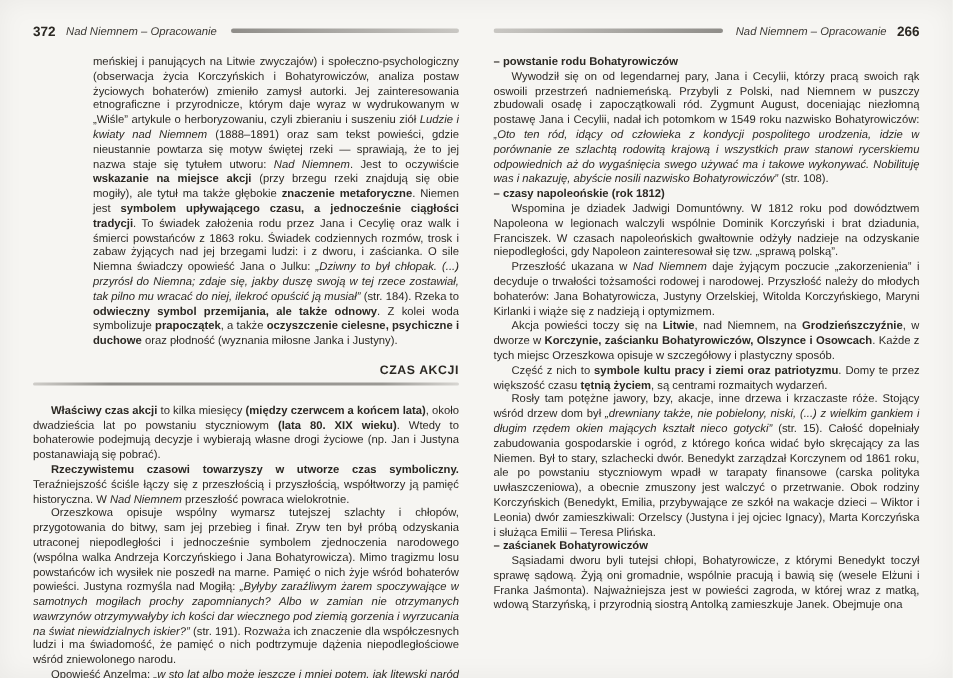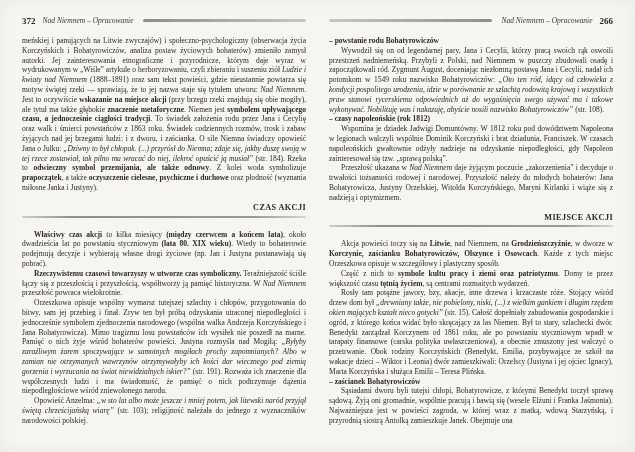--- a/index.html
+++ b/index.html
@@ -7,21 +7,21 @@
     padding: 0;
     background: #f4f3f0;
   }
   .spread {
     position: relative;
     width: 635px;
     height: 452px;
     background: #f6f5f2;
     box-shadow: inset 0 0 18px rgba(0,0,0,0.05);
     overflow: hidden;
-    font-family: Liberation Serif, serif;
+    font-family: Liberation Sans, sans-serif;
     color: #2b2823;
   }
   .page {
     position: absolute;
     top: 0;
     width: 284px;
     height: 452px;
     overflow: hidden;
   }
   .page-left  { left: 22px; }
@@ -57,21 +57,21 @@
 
   .page-body {
     font-size: 7.5px;
     line-height: 9.8px;
     text-align: justify;
   }
   .para {
     margin: 0;
     text-indent: 12px;
   }
-  .para.noindent { text-indent: 0; }
+  .para.noindent { text-indent: 0; margin-left: 40px; }
   .subhead {
     margin: 0;
     font-weight: bold;
     text-align: left;
   }
   .run-b { font-weight: bold; }
   .run-i { font-style: italic; }
 
   .section { margin: 10px 0 12px; }
   .section-title {
@@ -116,24 +116,20 @@
       <span class="header-rule"></span>
       <span class="running-title">Nad Niemnem – Opracowanie</span>
       <span class="page-num">266</span>
     </div>
     <div class="page-body">
         <p class="subhead">– powstanie rodu Bohatyrowiczów</p>
         <p class="para"><span class="run-p">Wywodził się on od legendarnej pary, Jana i Cecylii, którzy pracą swoich rąk oswoili przestrzeń nadniemeńską. Przybyli z Polski, nad Niemnem w puszczy zbudowali osadę i zapoczątkowali ród. Zygmunt August, doceniając niezłomną postawę Jana i Cecylii, nadał ich potomkom w 1549 roku nazwisko Bohatyrowiczów: </span><span class="run-i">„Oto ten ród, idący od człowieka z kondycji pospolitego urodzenia, idzie w porównanie ze szlachtą rodowitą krajową i wszystkich praw stanowi rycerskiemu odpowiednich aż do wygaśnięcia swego używać ma i takowe wykonywać. Nobilituję was i nakazuję, abyście nosili nazwisko Bohatyrowiczów”</span><span class="run-p"> (str. 108).</span></p>
         <p class="subhead">– czasy napoleońskie (rok 1812)</p>
         <p class="para"><span class="run-p">Wspomina je dziadek Jadwigi Domuntówny. W 1812 roku pod dowództwem Napoleona w legionach walczyli wspólnie Dominik Korczyński i brat dziadunia, Franciszek. W czasach napoleońskich gwałtownie odżyły nadzieje na odzyskanie niepodległości, gdy Napoleon zainteresował się tzw. „sprawą polską”.</span></p>
         <p class="para"><span class="run-p">Przeszłość ukazana w </span><span class="run-i">Nad Niemnem</span><span class="run-p"> daje żyjącym poczucie „zakorzenienia” i decyduje o trwałości tożsamości rodowej i narodowej. Przyszłość należy do młodych bohaterów: Jana Bohatyrowicza, Justyny Orzelskiej, Witolda Korczyńskiego, Maryni Kirlanki i wiąże się z nadzieją i optymizmem.</span></p>
-        <div class="section">
-          <div class="section-title">MIEJSCE AKCJI</div>
-          <div class="section-rule"></div>
-        </div>
         <p class="para"><span class="run-p">Akcja powieści toczy się na </span><span class="run-b">Litwie</span><span class="run-p">, nad Niemnem, na </span><span class="run-b">Grodzieńszczyźnie</span><span class="run-p">, w dworze w </span><span class="run-b">Korczynie, zaścianku Bohatyrowiczów, Olszynce i Osowcach</span><span class="run-p">. Każde z tych miejsc Orzeszkowa opisuje w szczegółowy i plastyczny sposób.</span></p>
         <p class="para"><span class="run-p">Część z nich to </span><span class="run-b">symbole kultu pracy i ziemi oraz patriotyzmu</span><span class="run-p">. Domy te przez większość czasu </span><span class="run-b">tętnią życiem</span><span class="run-p">, są centrami rozmaitych wydarzeń.</span></p>
         <p class="para"><span class="run-p">Rosły tam potężne jawory, bzy, akacje, inne drzewa i krzaczaste róże. Stojący wśród drzew dom był </span><span class="run-i">„drewniany także, nie pobielony, niski, (...) z wielkim gankiem i długim rzędem okien mających kształt nieco gotycki”</span><span class="run-p"> (str. 15). Całość dopełniały zabudowania gospodarskie i ogród, z którego końca widać było skręcający za las Niemen. Był to stary, szlachecki dwór. Benedykt zarządzał Korczynem od 1861 roku, ale po powstaniu styczniowym wpadł w tarapaty finansowe (carska polityka uwłaszczeniowa), a obecnie zmuszony jest walczyć o przetrwanie. Obok rodziny Korczyńskich (Benedykt, Emilia, przybywające ze szkół na wakacje dzieci – Wiktor i Leonia) dwór zamieszkiwali: Orzelscy (Justyna i jej ojciec Ignacy), Marta Korczyńska i służąca Emilii – Teresa Plińska.</span></p>
         <p class="subhead">– zaścianek Bohatyrowiczów</p>
         <p class="para"><span class="run-p">Sąsiadami dworu byli tutejsi chłopi, Bohatyrowicze, z którymi Benedykt toczył sprawę sądową. Żyją oni gromadnie, wspólnie pracują i bawią się (wesele Elżuni i Franka Jaśmonta). Najważniejsza jest w powieści zagroda, w której wraz z matką, wdową Starzyńską, i przyrodnią siostrą Antolką zamieszkuje Janek. Obejmuje ona</span></p>
       </div>
   </div>
 
 </div>
 

